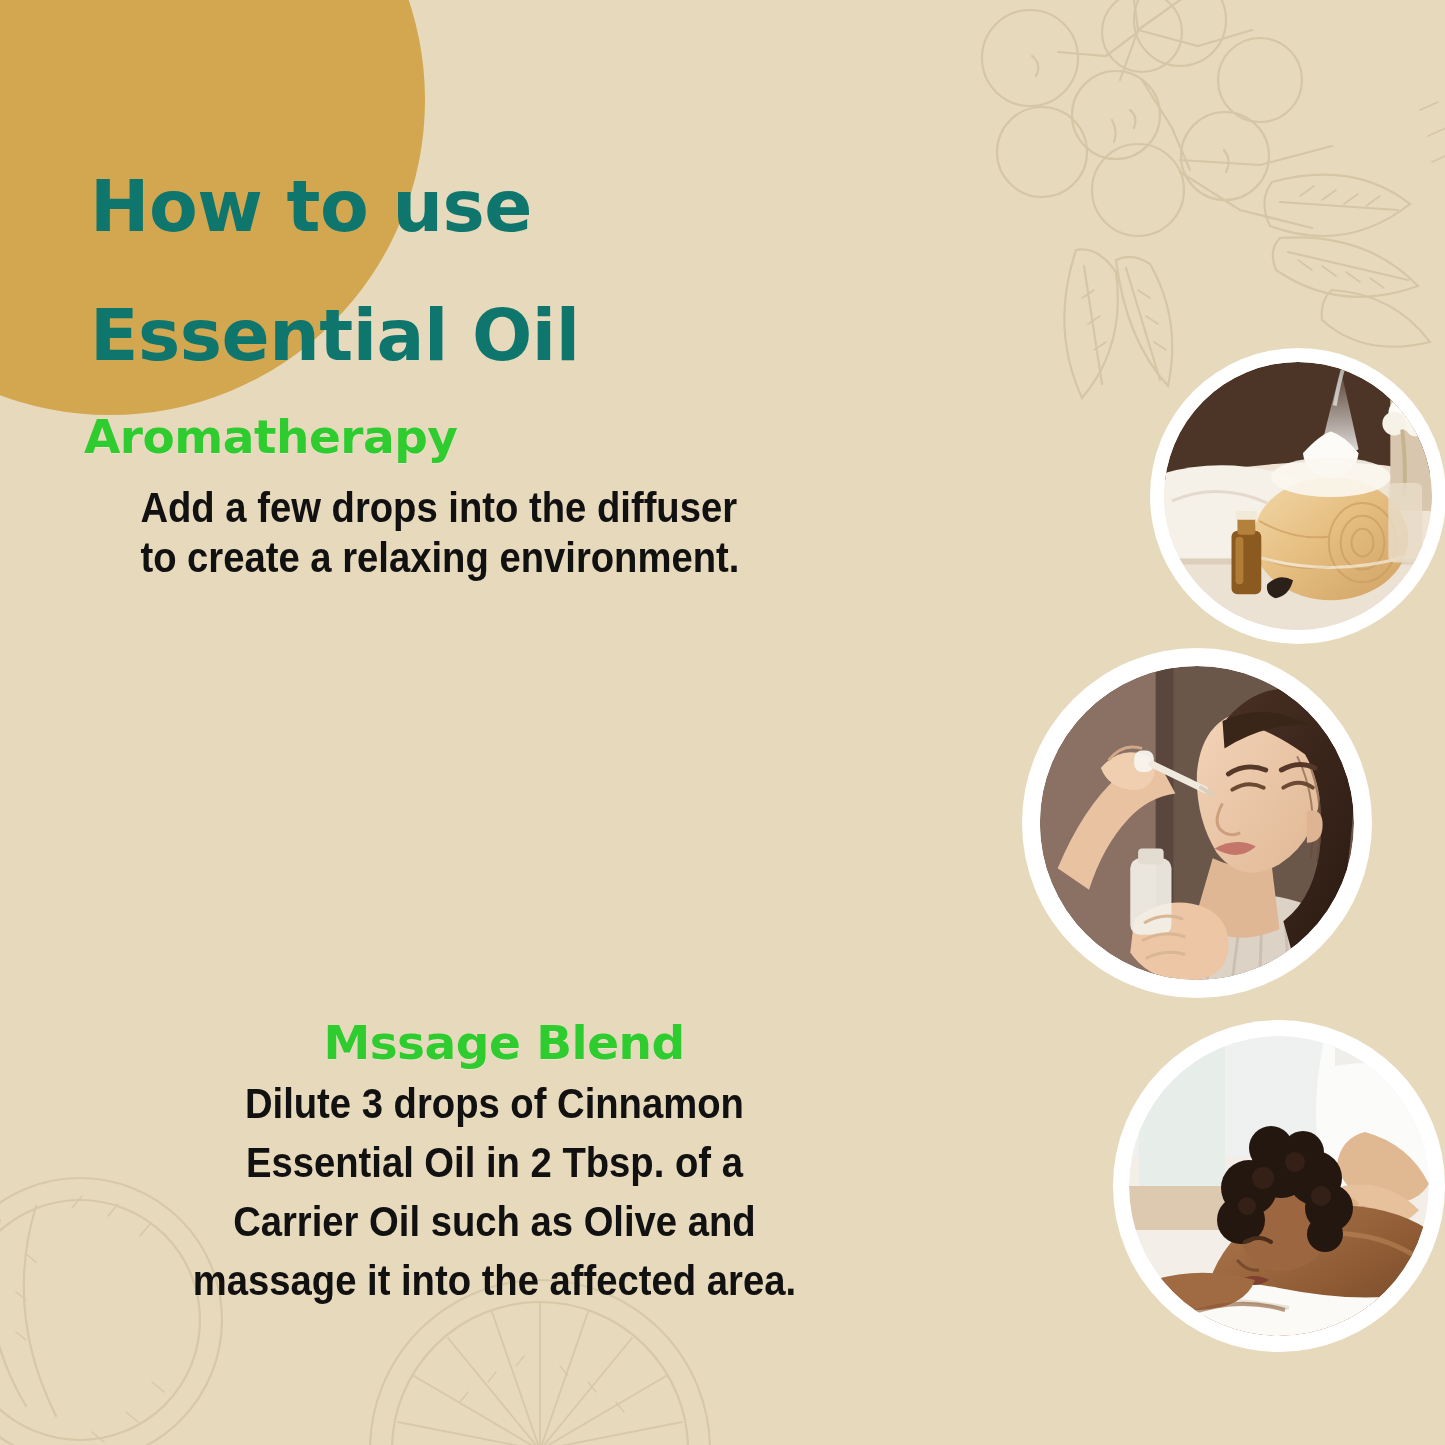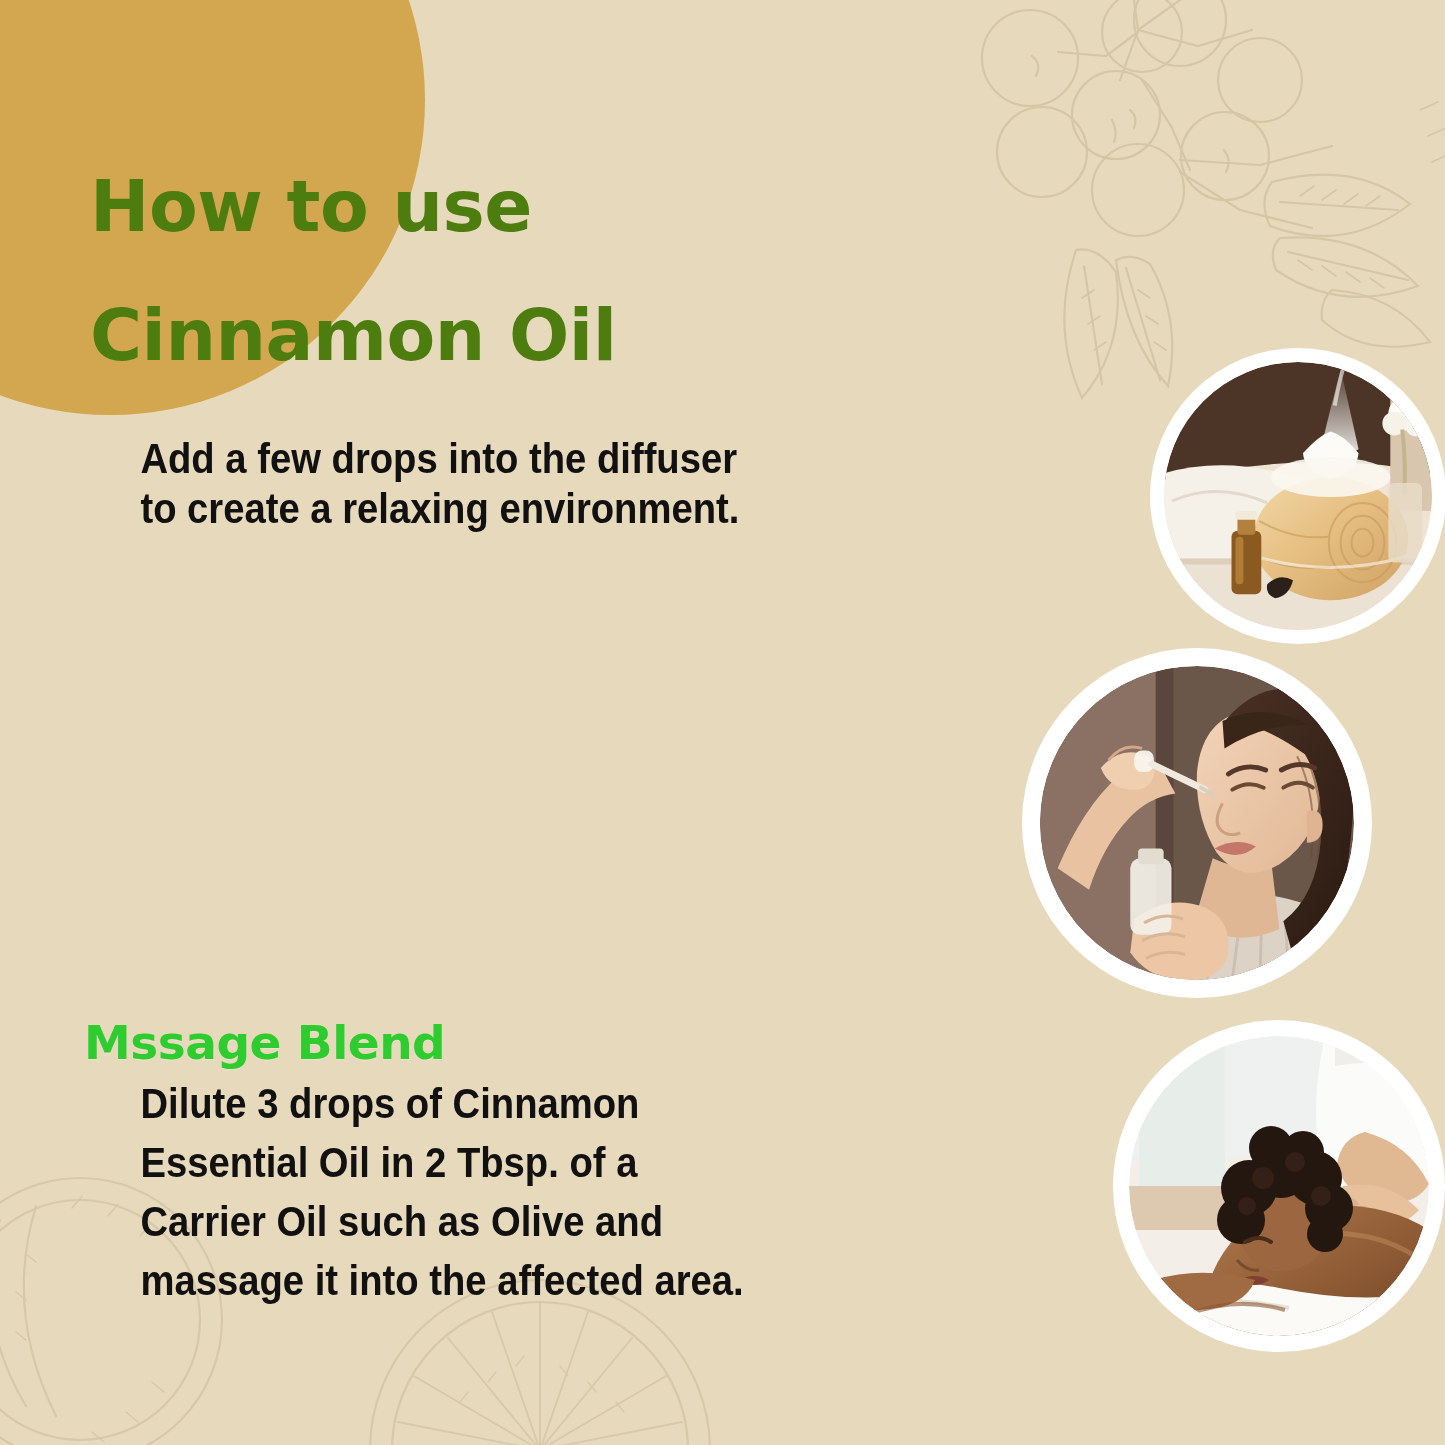--- a/index.html
+++ b/index.html
@@ -58,39 +58,39 @@
     position: absolute;
     left: 0;
     top: 0;
     width: 980px;
     height: 1445px;
   }
 
   .title-line {
     position: absolute;
     left: 90px;
-    color: #4d7c0f;
+    color: #0f766e;
     font-family: "DejaVu Sans", sans-serif;
     font-weight: bold;
     font-size: 71px;
     letter-spacing: -0.5px;
     white-space: nowrap;
     text-align: right;
   }
   #title-line-1 { top: 165px; }
   #title-line-2 { top: 294px; }
 
   .section {
     position: absolute;
     left: 84px;
     width: 840px;
   }
   #section-aromatherapy { top: 412px; }
   #section-skincare     { top: 654px; }
-  #section-massage      { top: 1018px; }
+  #section-massage      { top: 1018px; text-align: center; }
 
   .section-heading {
     margin: 0;
     color: #2ecc2e;
     font-family: "DejaVu Sans", sans-serif;
     font-weight: bold;
     font-size: 47px;
     line-height: 1.05;
     letter-spacing: -0.5px;
     text-shadow: 0 1px 0 rgba(255,255,255,0.25);
@@ -239,23 +239,24 @@
       </g>
     </g>
   </svg>
 
   <div id="gold-circle"></div>
 
   <div id="content">
 
     <div class="title-line" id="title-line-1">How to use</div>
 
-    <div class="title-line" id="title-line-2">Cinnamon Oil</div>
+    <div class="title-line" id="title-line-2">Essential Oil</div>
 
     <section class="section" id="section-aromatherapy">
+      <h2 class="section-heading">Aromatherapy</h2>
       <p class="section-body" id="body-aromatherapy">Add a few drops into the diffuser
 to create a relaxing environment.</p>
     </section>
 
 
     <section class="section" id="section-massage">
       <h2 class="section-heading">Mssage Blend</h2>
       <p class="section-body" id="body-massage">Dilute 3 drops of Cinnamon
 Essential Oil in 2 Tbsp. of a
 Carrier Oil such as Olive and

